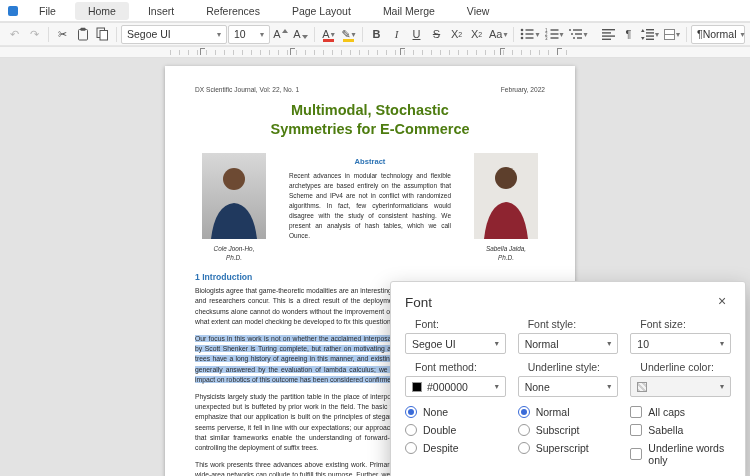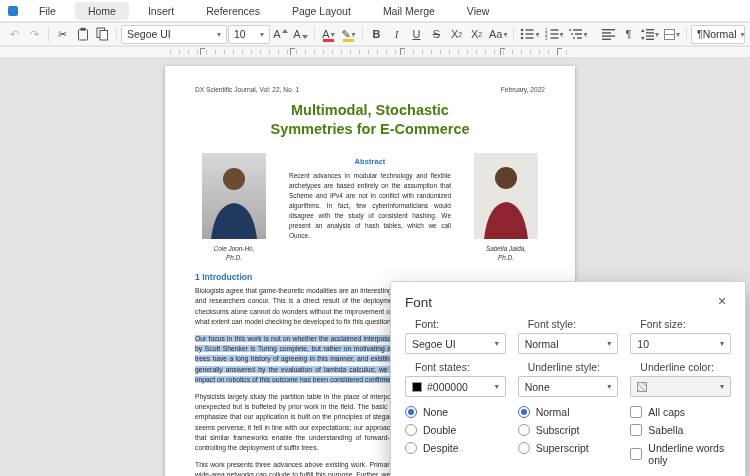--- a/index.html
+++ b/index.html
@@ -338,21 +338,21 @@
           </div>
         </div>
         <div>
           <div class="flabel">Font size:</div>
           <div class="fsel">
             <span>10</span>
               <span class="car">▾</span>
           </div>
         </div>
         <div>
-          <div class="flabel">Font states:</div>
+          <div class="flabel">Font method:</div>
           <div class="fsel">
             <span class="selgrow">
                 <span class="swatch black"></span>
                 <span>#000000</span>
               </span>
             <span class="car">▾</span>
           </div>
         </div>
         <div>
           <div class="flabel">Underline style:</div>

